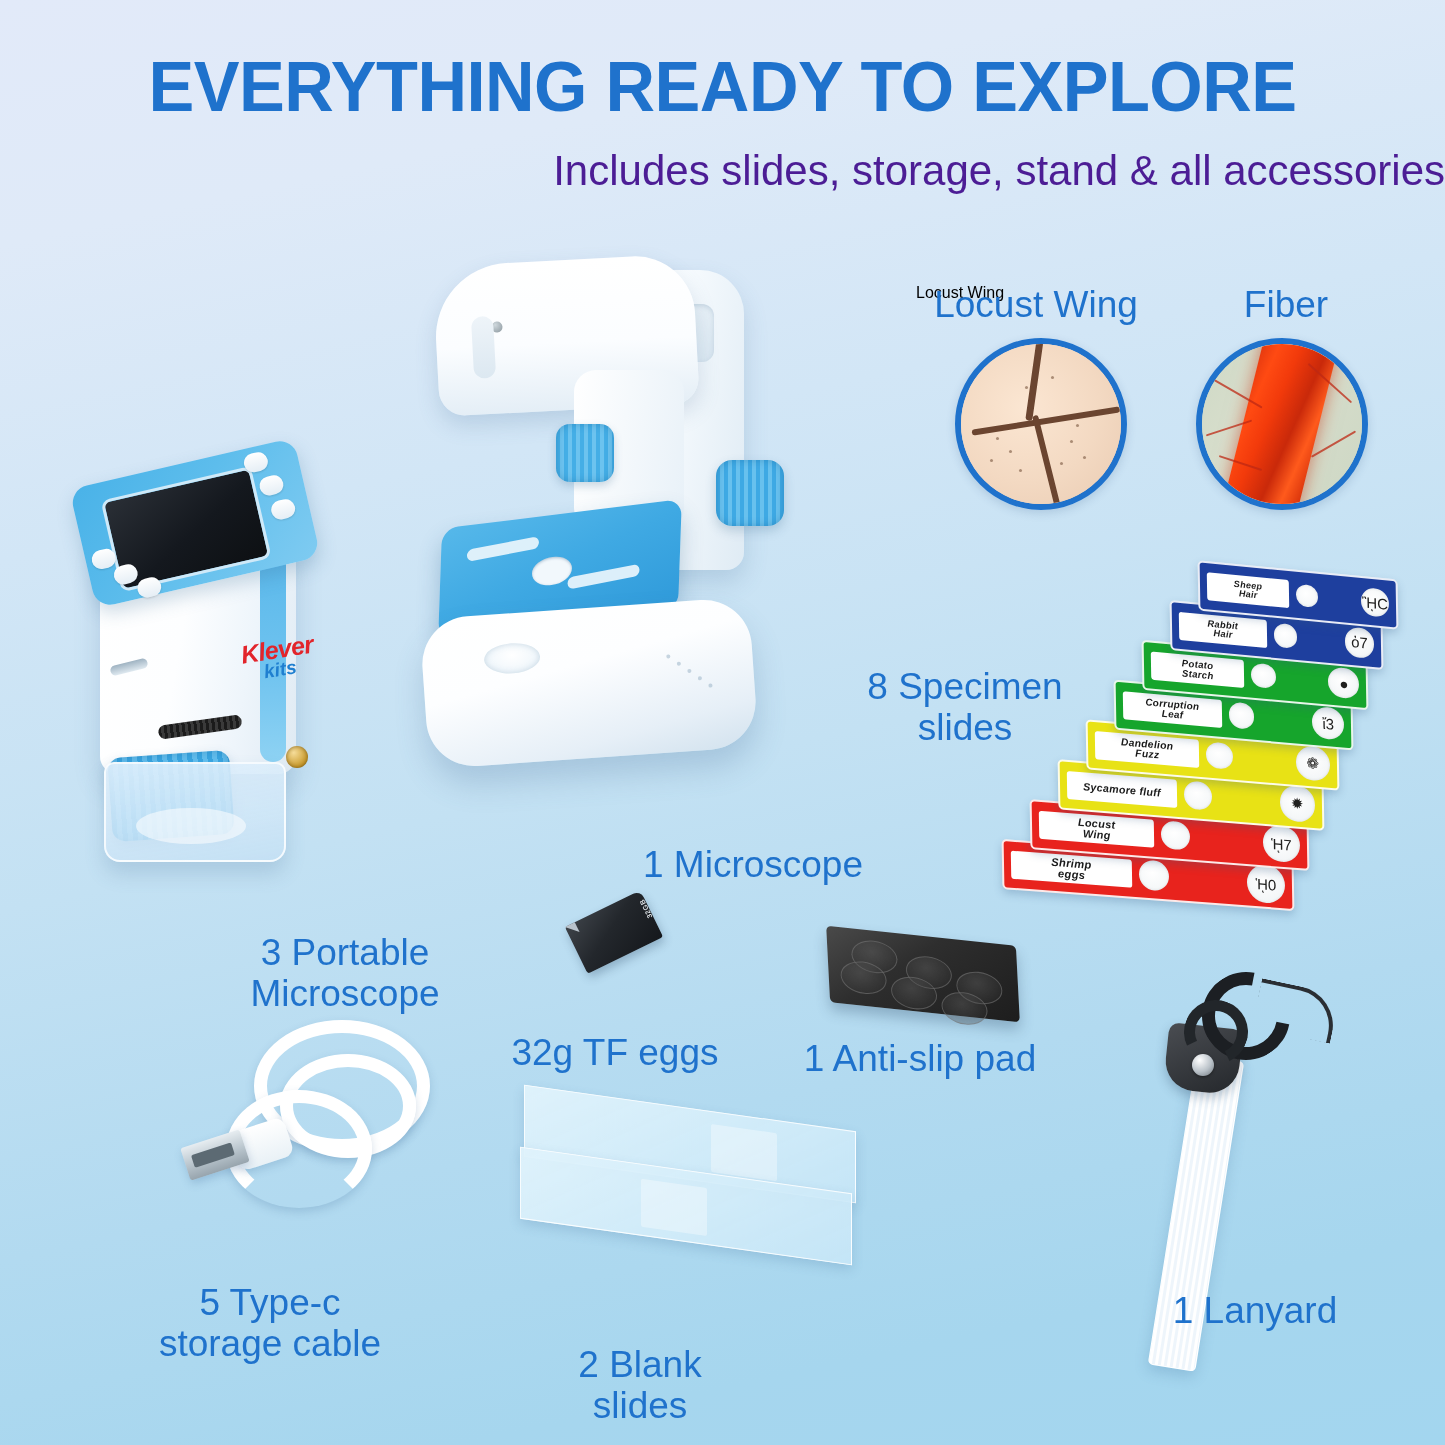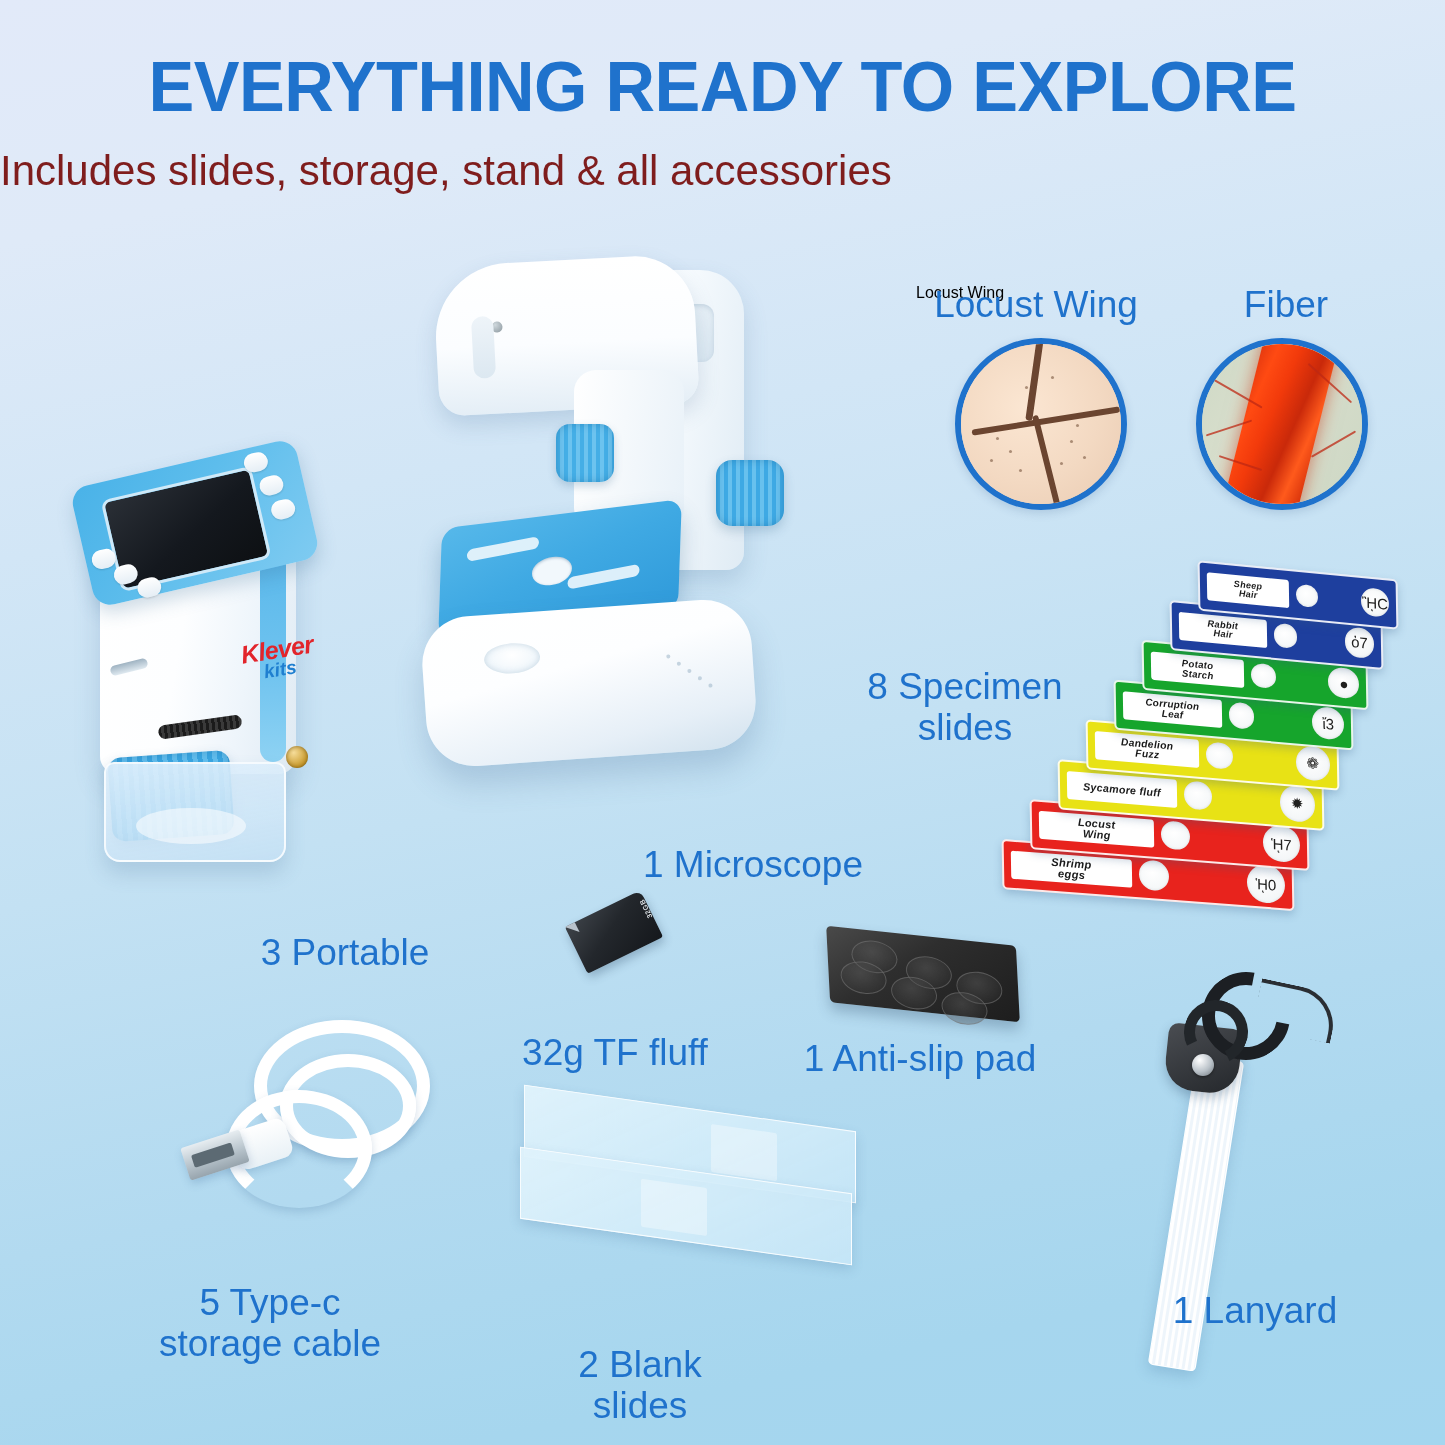--- a/index.html
+++ b/index.html
@@ -13,22 +13,22 @@
   .abs{position:absolute;}
 
   
   #title{
     left:0;right:0;top:52px;text-align:center;
     font-size:70px;font-weight:bold;letter-spacing:-0.5px;
     color:#1f72cc;line-height:1;white-space:nowrap;
     transform:scaleX(0.98);
   }
   #subtitle{
-    left:0;right:0;top:150px;text-align:left;
-    font-size:42px;color:#7f1d1d;line-height:1;white-space:nowrap;
+    left:0;right:0;top:150px;text-align:right;
+    font-size:42px;color:#4c1d95;line-height:1;white-space:nowrap;
   }
 
   
   .cap{color:#1f72cc;font-size:37px;line-height:1.12;text-align:center;margin-top:42px;}
 
   
   .microlbl{color:#1f72cc;font-size:37px;text-align:center;white-space:nowrap;}
   .microcircle{
     border-radius:50%;border:6px solid #1f72cc;overflow:hidden;
     box-shadow:0 3px 10px rgba(40,80,130,.18);
@@ -368,20 +368,21 @@
       <div class="sc-btn" style="left:192px;top:58px;"></div>
       <div class="sc-btn" style="left:6px;top:66px;"></div>
       <div class="sc-btn" style="left:24px;top:86px;"></div>
       <div class="sc-btn" style="left:44px;top:104px;"></div>
     </div>
     <div class="sc-base"></div>
   </div>
 
   <div class="abs cap" style="left:180px;top:890px;width:330px;">
     <div>3 Portable</div>
+    <div>Microscope</div>
   </div>
 
   <div class="abs" id="stand">
     <div class="st-col"></div>
     <div class="st-arm">
       <div class="sensor"></div>
     </div>
     <div class="st-neck"></div>
     <div class="knobL"></div>
     <div class="knobR"></div>
@@ -458,21 +459,21 @@
         <div class="pic" style="width: 38px; height: 38px;">ᾙ0</div>
       </div>
     </div>
 
   <div class="abs" id="tfcard">
     <div class="tf">
       <div class="txt">32GB</div>
     </div>
   </div>
   <div class="abs cap" style="left:450px;top:990px;width:330px;">
-    <div>32g TF fluff</div>
+    <div>32g TF eggs</div>
   </div>
 
   <div class="abs" id="pad">
     <div class="padbody">
       <div class="cut" style="left:24px;top:10px;"></div>
       <div class="cut" style="left:78px;top:20px;"></div>
       <div class="cut" style="left:128px;top:30px;"></div>
       <div class="cut" style="left:12px;top:32px;"></div>
       <div class="cut" style="left:62px;top:42px;"></div>
       <div class="cut" style="left:112px;top:52px;"></div>

